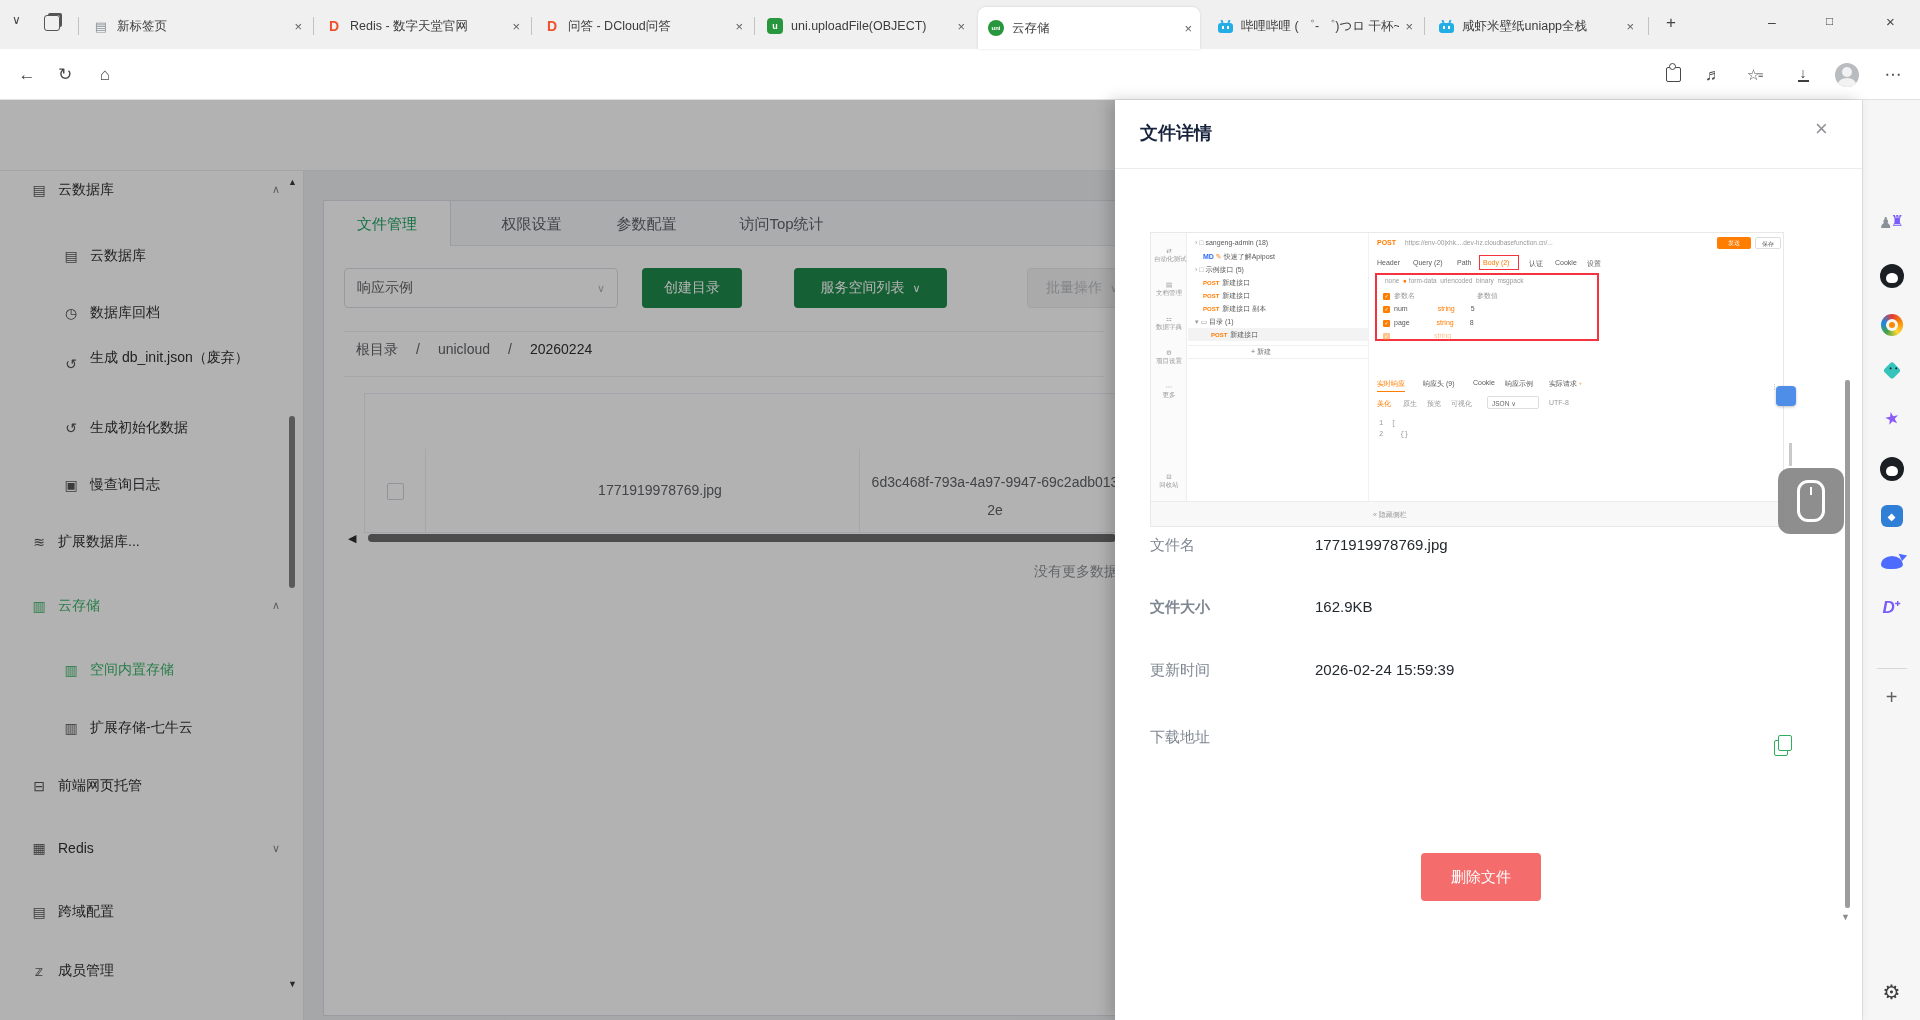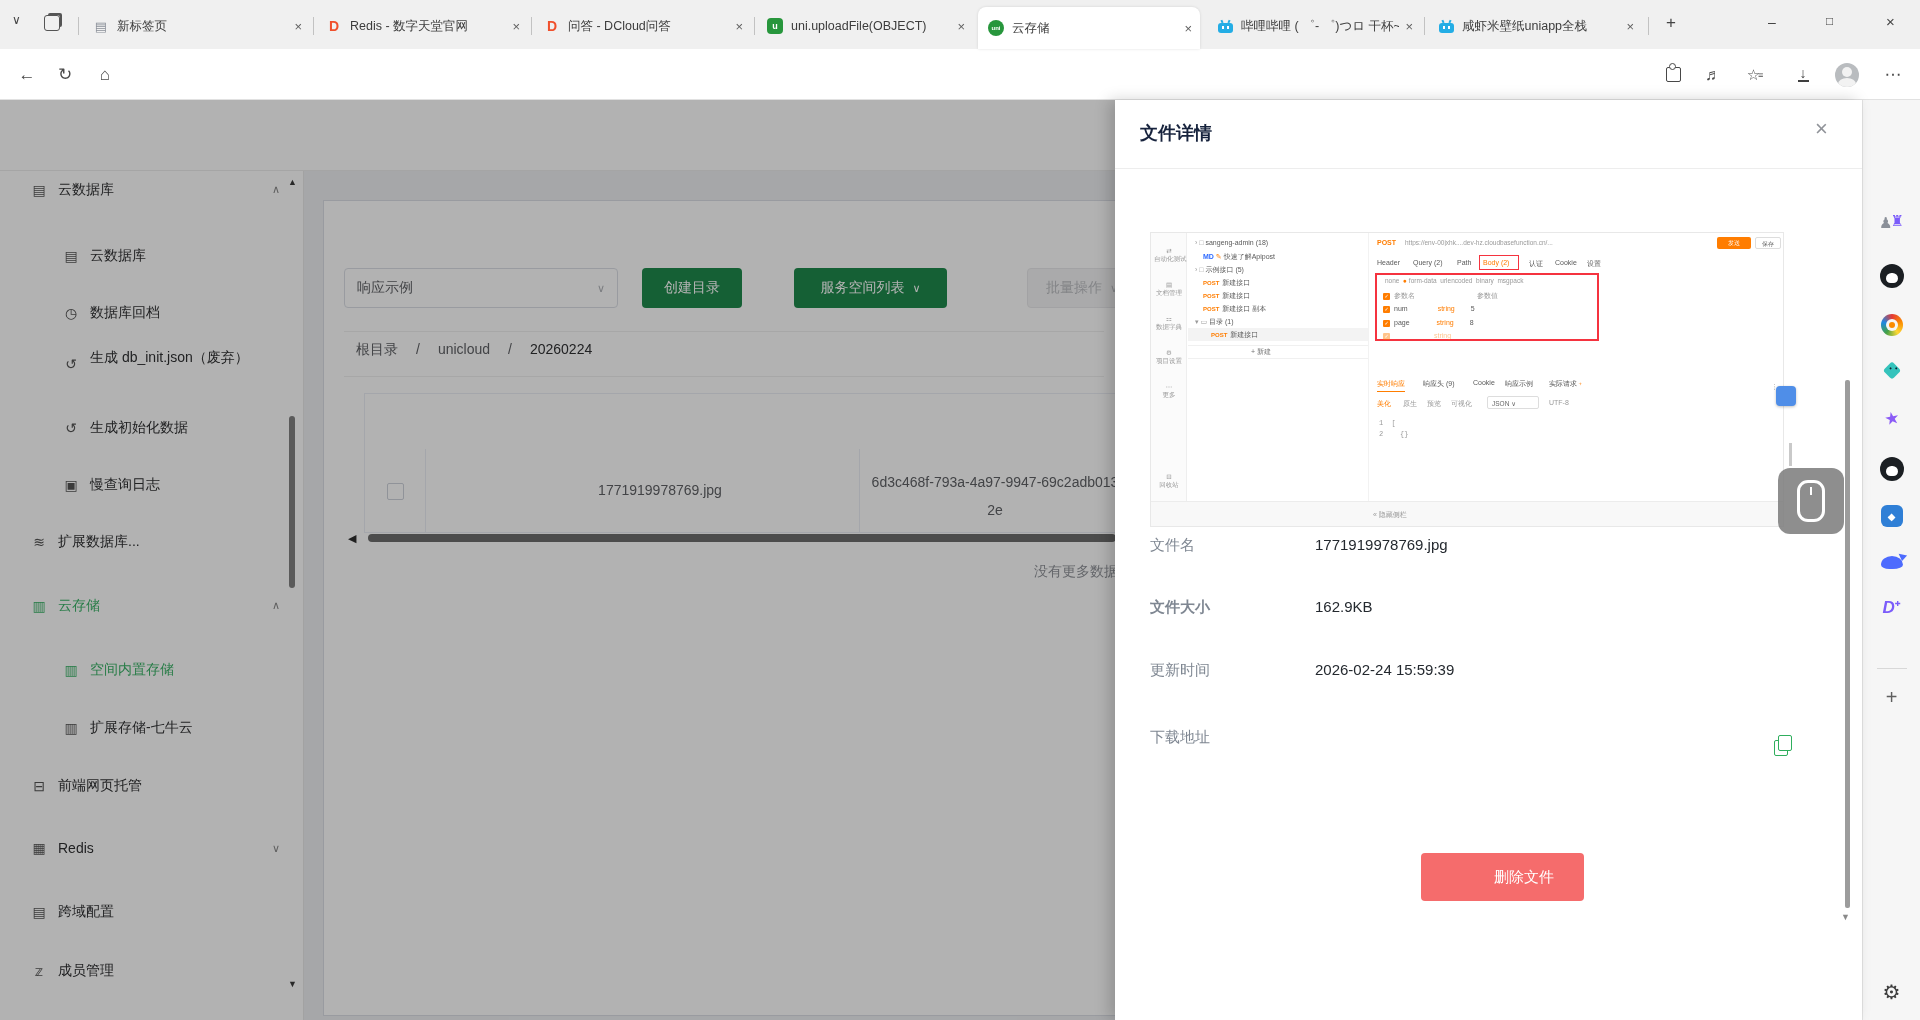--- a/index.html
+++ b/index.html
@@ -69,21 +69,21 @@
   .th{font-size:14px;font-weight:bold;color:#909399;}
   .td{font-size:14px;color:#606266;}
   .cbx{position:absolute;width:15px;height:15px;border:1px solid #cfd3dc;border-radius:2px;background:#fff;}
   
   #dim{position:absolute;left:0;top:100px;width:1115px;height:920px;background:rgba(0,0,0,.30);z-index:50;}
   
   #drawer{position:absolute;left:1115px;top:100px;width:747px;height:920px;background:#fff;z-index:60;box-shadow:-6px 0 14px rgba(0,0,0,.18);}
   .fld-label{position:absolute;left:35px;font-size:15px;color:#7f8792;}
   .fld-value{position:absolute;left:200px;font-size:15px;color:#24292f;}
   #urlbox{position:absolute;left:195px;top:603px;width:437px;height:106px;border:3px solid #f5333f;border-radius:3px;box-sizing:border-box;padding:6px 10px;font-size:16.5px;line-height:28px;color:#16181a;word-break:break-all;font-weight:500;}
-  #delbtn{position:absolute;left:306px;top:753px;width:120px;height:48px;background:#f56c6c;border-radius:4px;color:#fff;font-size:15px;display:flex;align-items:center;justify-content:center;padding-left:43px;}
+  #delbtn{position:absolute;left:306px;top:753px;width:120px;height:48px;background:#f56c6c;border-radius:4px;color:#fff;font-size:15px;display:flex;align-items:center;justify-content:center;}
   .copyic{position:absolute;width:12px;height:14px;border:1.6px solid #2fae5d;border-radius:2px;}
   .copyic:after{content:"";position:absolute;left:3px;top:-6px;width:12px;height:14px;border:1.6px solid #2fae5d;border-radius:2px;background:#fff;}
   
   #preview{position:absolute;left:35px;top:132px;width:634px;height:295px;background:#fff;border:1px solid #e8e8e8;box-sizing:border-box;overflow:hidden;}
   .pv{position:absolute;font-size:7px;color:#595959;white-space:nowrap;}
   .pv-gray{color:#9a9a9a;}
   .pv-orange{color:#ff7d00;}
   .pv-chip{font-size:6px;font-weight:bold;color:#ff7d00;margin-right:3px;}
   .pv-cb{display:inline-block;width:7px;height:7px;background:#ff7d00;border-radius:1px;color:#fff;font-size:5px;line-height:7px;text-align:center;margin-right:4px;}
   
@@ -269,20 +269,26 @@
         <span class="sb-ic">𝕫</span>
         <span>成员管理</span>
       </div>
 
     <div class="abs" style="left:289px;top:245px;width:6px;height:172px;background:#818181;border-radius:3px;"></div>
     <span class="abs" style="left:288px;top:808px;font-size:9px;color:#3c3c3c;">▼</span>
   </div>
 
   <div id="main-bg"></div>
   <div id="card">
+    <div id="tabshead">
+      <div class="mtab active" style="left:0;width:127px;"><span>文件管理</span></div>
+      <div class="mtab" style="left:145px;width:125px;"><span>权限设置</span></div>
+      <div class="mtab" style="left:260px;width:125px;"><span>参数配置</span></div>
+      <div class="mtab" style="left:385px;width:145px;"><span>访问Top统计</span></div>
+    </div>
 
     <div class="select" style="left:20px;top:67px;width:274px;">
       <span>响应示例</span>
       <span class="cv">∨</span>
     </div>
     <div class="gbtn" style="left:318px;top:67px;width:100px;">
         <span>创建目录</span>
       </div>
     <div class="gbtn" style="left:470px;top:67px;width:153px;">
         <span>服务空间列表</span>

